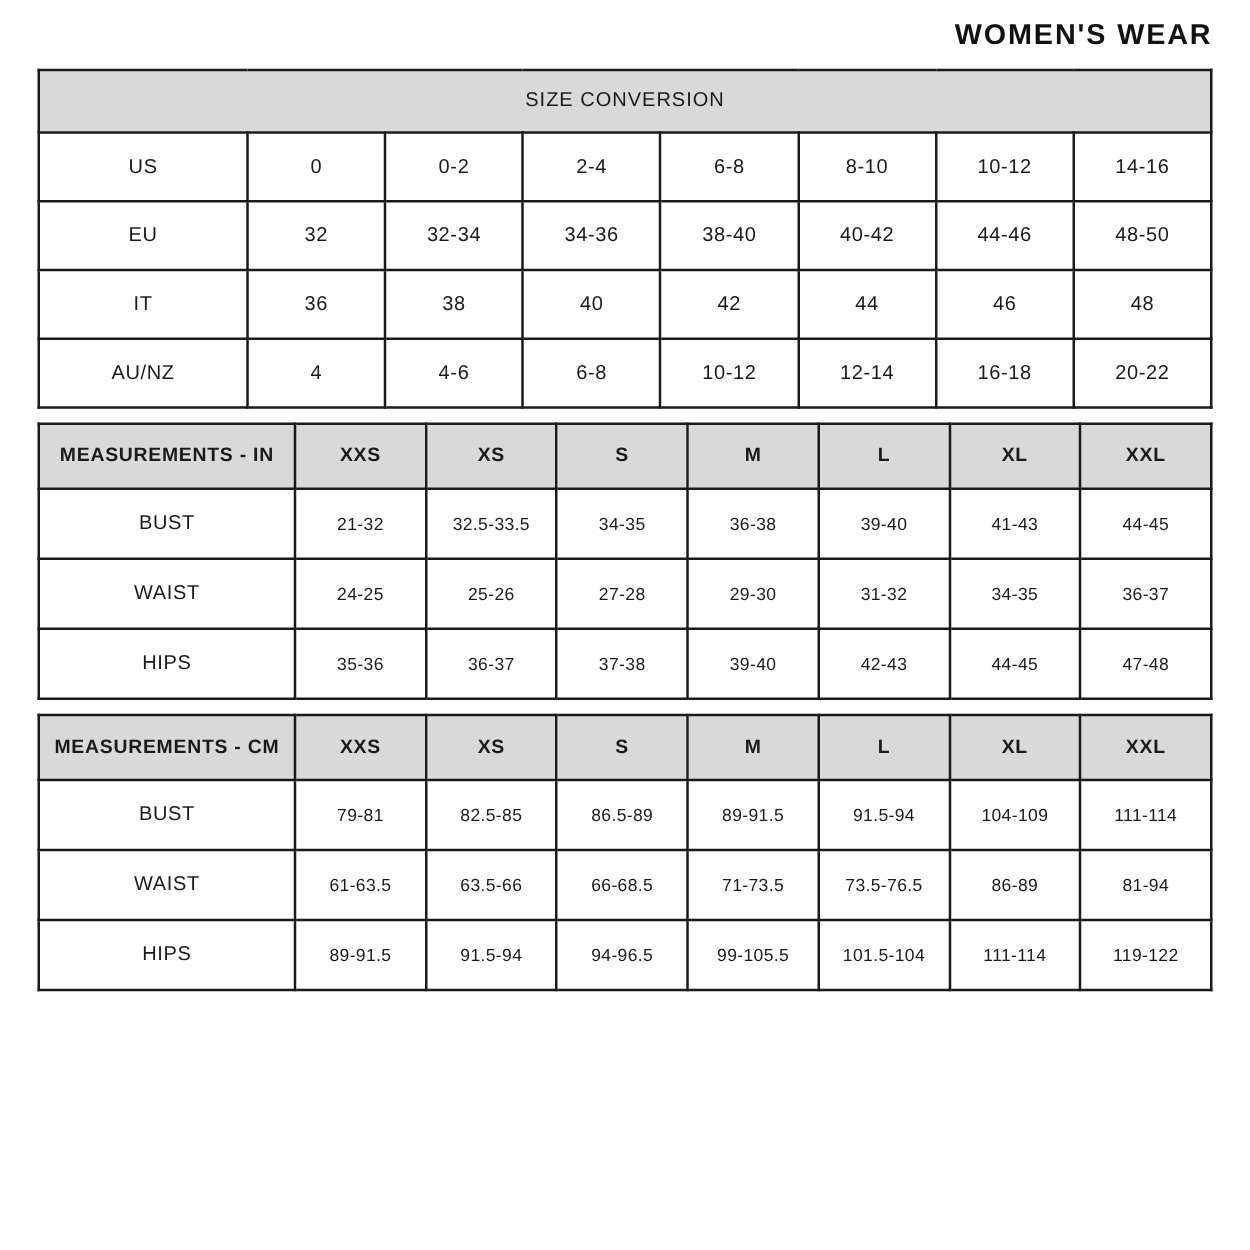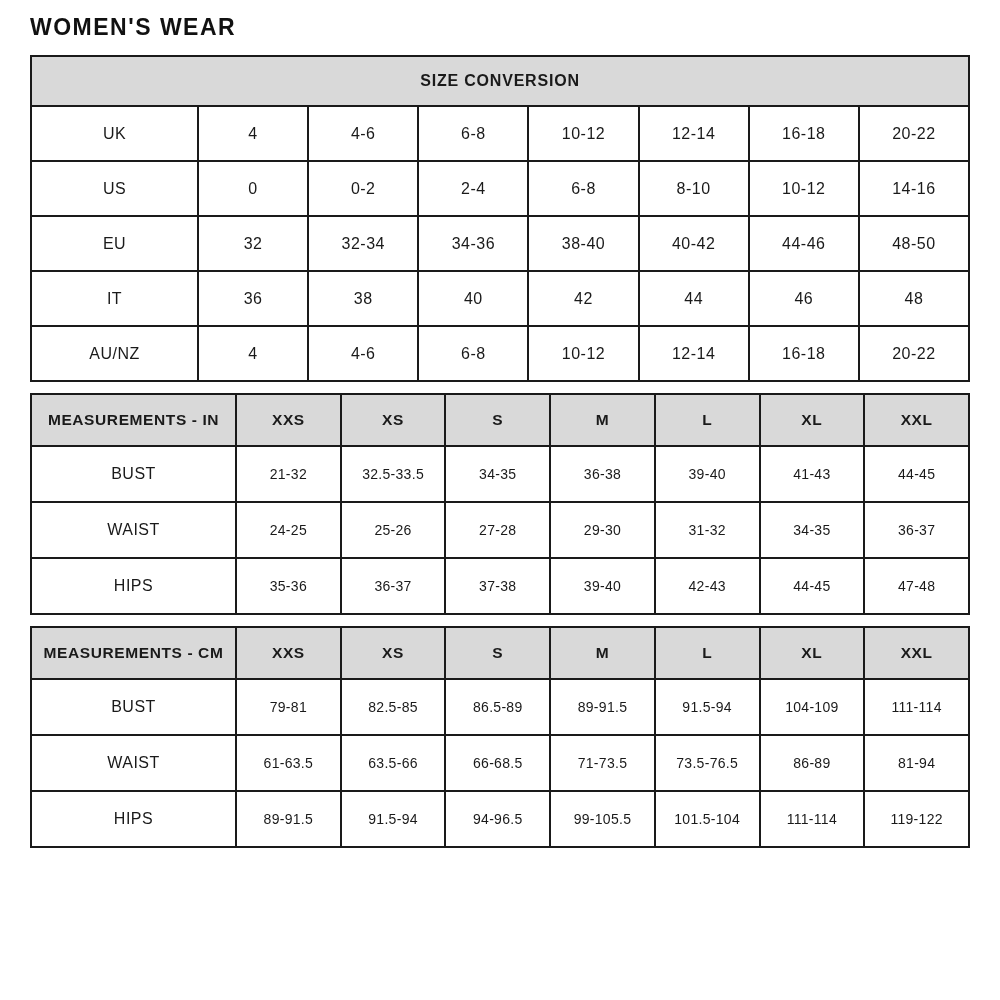--- a/index.html
+++ b/index.html
@@ -3,33 +3,33 @@
 <meta charset="utf-8">
 <style>
   html,body{margin:0;padding:0;}
   body{
     width:1000px;height:1000px;box-sizing:border-box;
     background:#ffffff;color:#1a1a1a;
     font-family:"Liberation Sans","DejaVu Sans",sans-serif;
     padding:10px 30px 12px 30px;
   }
   .page-title{
-    text-align:left;font-size:23px;font-weight:700;
+    text-align:right;font-size:23px;font-weight:700;
     letter-spacing:1.5px;margin:4px 0 14px 0;color:#111;
   }
   table{
     border-collapse:collapse;width:940px;table-layout:fixed;
   }
   th,td{
     border:2px solid #1a1a1a;text-align:center;vertical-align:middle;
     padding:0 4px;overflow:hidden;
   }
   .gray{background:#d9d9d9;}
   
-  .conv .banner-row th{height:48px;font-size:16px;font-weight:700;letter-spacing:0.8px;}
+  .conv .banner-row th{height:48px;font-size:16px;font-weight:400;letter-spacing:0.8px;}
   .conv .hdr-row td{height:54px;font-size:15.5px;font-weight:400;letter-spacing:0.6px;}
   .conv tbody td{height:53px;font-size:16px;font-weight:400;letter-spacing:0.5px;}
   .conv .c0{width:167px;}
   
   .meas{margin-top:11px;}
   .meas .hdr-row th{height:50px;font-size:15.5px;font-weight:700;letter-spacing:0.6px;}
   .meas tbody td{height:54px;font-size:14px;font-weight:400;letter-spacing:0.3px;}
   .meas tbody td.row-label{font-size:16px;letter-spacing:0.5px;}
   .meas .c0{width:205px;}
 </style>
@@ -49,30 +49,20 @@
       <col>
       <col>
   </colgroup>
   <thead>
     <tr class="banner-row">
       <th colspan="8" class="gray">SIZE CONVERSION</th>
     </tr>
   </thead>
   <tbody>
     <tr>
-      <td class="row-label">UK</td>
-      <td>4</td>
-      <td>4-6</td>
-      <td>6-8</td>
-      <td>10-12</td>
-      <td>12-14</td>
-      <td>16-18</td>
-      <td>20-22</td>
-    </tr>
-    <tr>
       <td class="row-label">US</td>
       <td>0</td>
       <td>0-2</td>
       <td>2-4</td>
       <td>6-8</td>
       <td>8-10</td>
       <td>10-12</td>
       <td>14-16</td>
     </tr>
     <tr>

